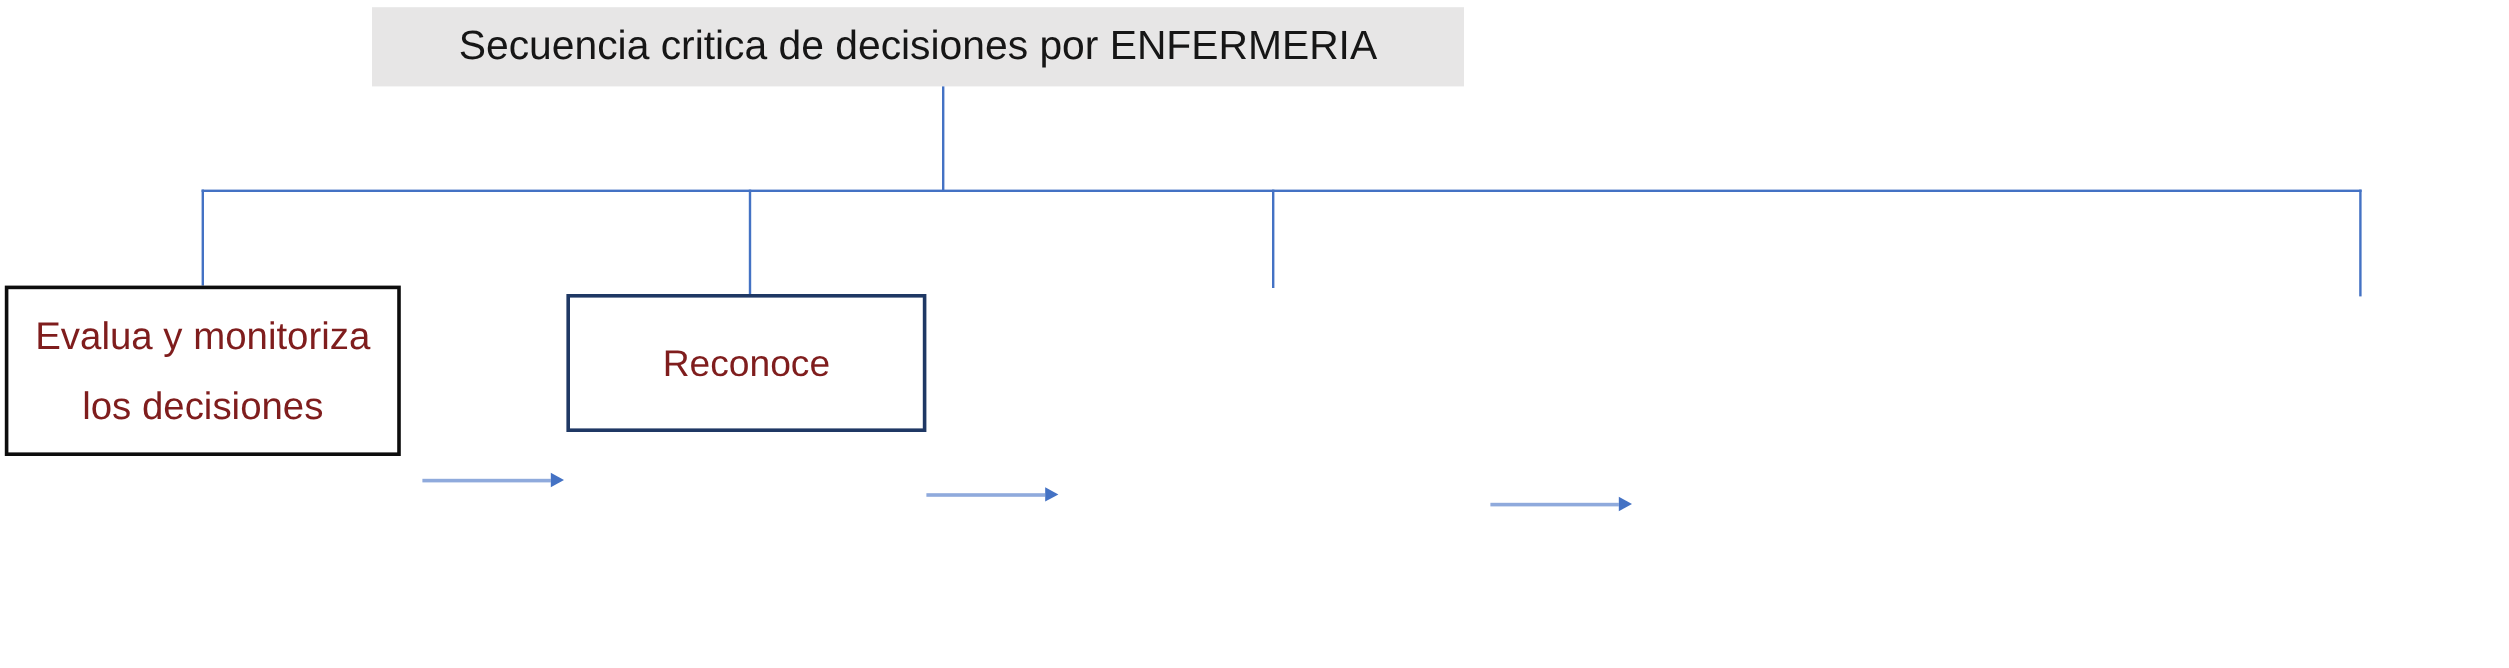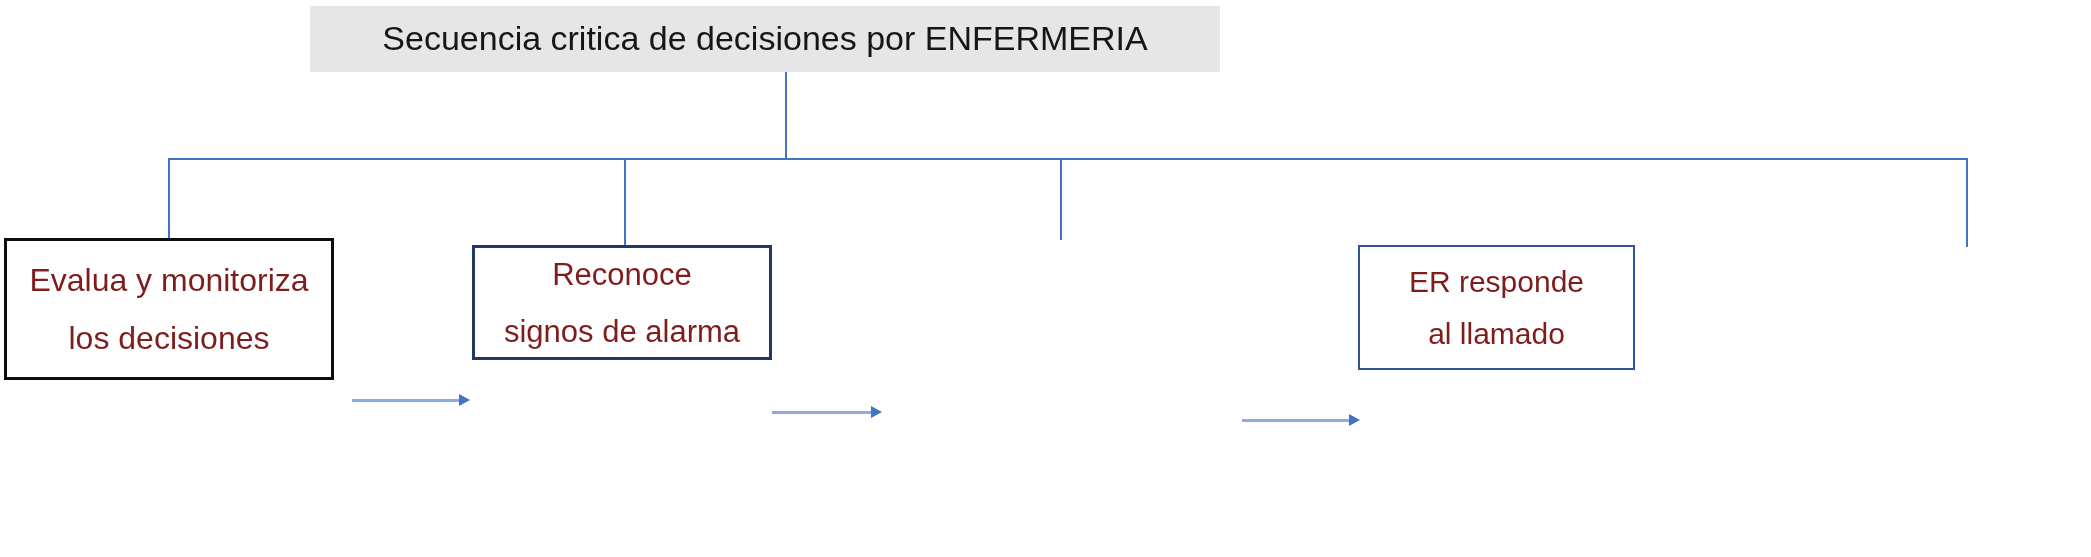--- a/index.html
+++ b/index.html
@@ -132,32 +132,27 @@
     <span class="line">los decisiones</span>
   </div>
 
   <div class="flow-arrow" style="left:352px; top:394px; width:118px;">
     <div class="shaft" style="width:107px;"></div>
     <div class="head" style="left:107px;"></div>
   </div>
 
   <div class="box b2">
     <span class="line">Reconoce</span>
-    <span class="line">signos de alarma</span>
   </div>
 
   <div class="flow-arrow" style="left:772px; top:406px; width:110px;">
     <div class="shaft" style="width:99px;"></div>
     <div class="head" style="left:99px;"></div>
   </div>
 
 
   <div class="flow-arrow" style="left:1242px; top:414px; width:118px;">
     <div class="shaft" style="width:107px;"></div>
     <div class="head" style="left:107px;"></div>
   </div>
 
-  <div class="box b4">
-    <span class="line">ER responde</span>
-    <span class="line">al llamado</span>
-  </div>
 
 </div>
 
 </body></html>

